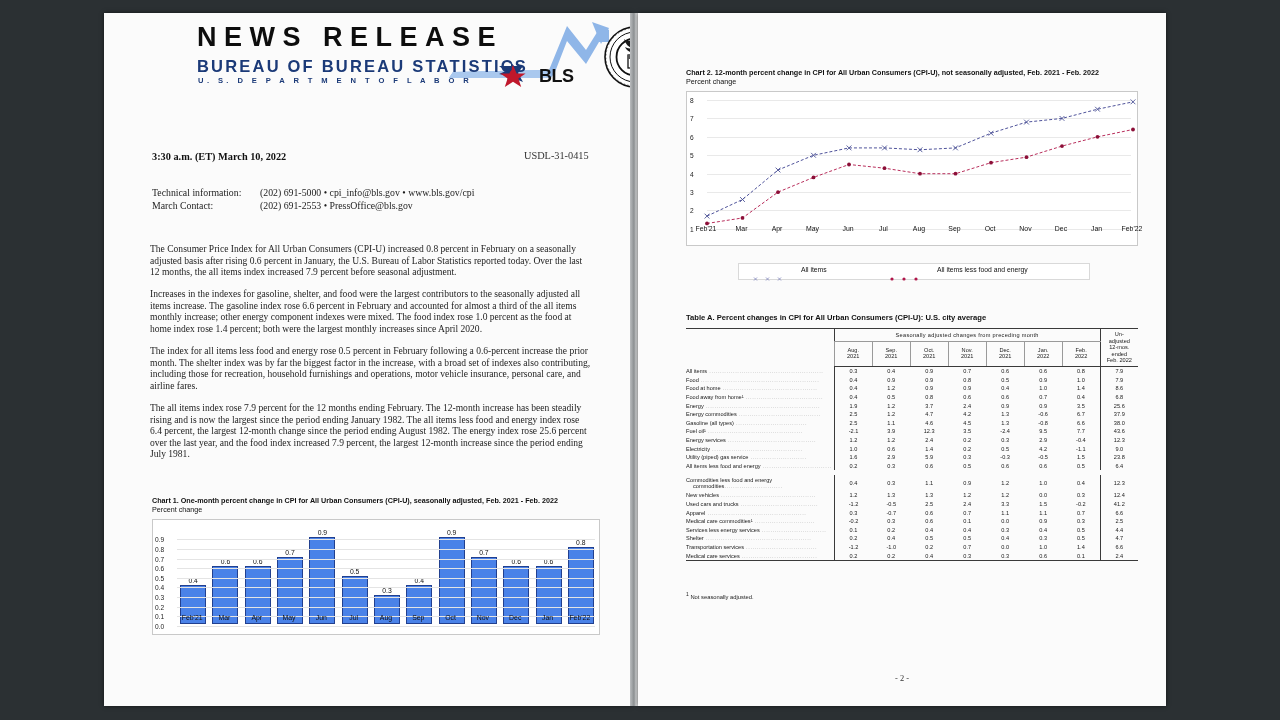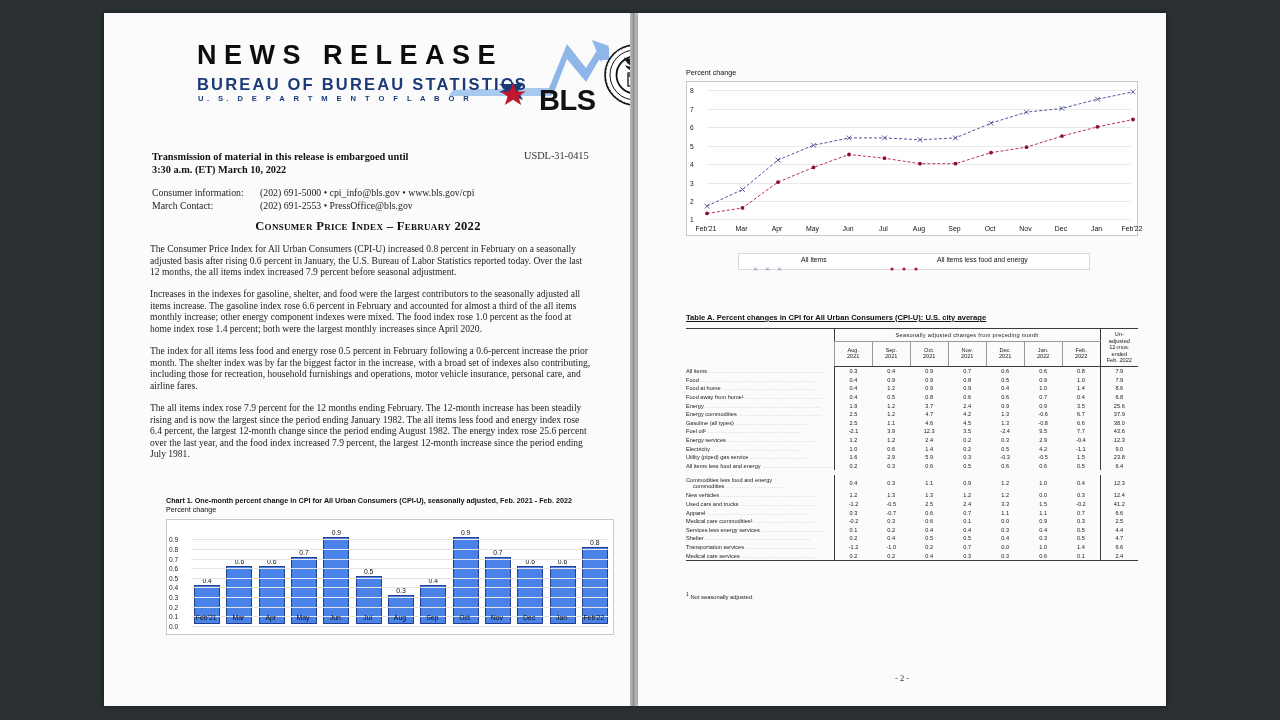--- a/index.html
+++ b/index.html
@@ -17,21 +17,21 @@
     box-shadow:0 0 4px rgba(0,0,0,.6);
   }
   .page-left{left:104px;width:528px;}
   .page-right{left:638px;width:528px;}
   .gutter{
     position:absolute;left:630px;top:13px;width:10px;height:693px;
     background:linear-gradient(to right,#b9bcbe 0%,#8d9193 40%,#cfd1d2 60%,#e9eaea 100%);
   }
 
   
-  .masthead{position:absolute;left:45px;top:25px;width:455px;height:85px;text-decoration:underline;}
+  .masthead{position:absolute;left:45px;top:7px;width:455px;height:85px;text-decoration:underline;}
   .nr-title{
     font-family:"Liberation Sans", sans-serif;
     font-weight:bold;font-size:27px;letter-spacing:7.5px;
     color:#0d0d0d;line-height:1;
     position:absolute;left:48px;top:4px;white-space:nowrap;
   }
   .nr-sub1{
     font-family:"Liberation Sans", sans-serif;
     font-weight:bold;font-size:16.5px;letter-spacing:2.2px;
     color:#1b3a78;line-height:1;
@@ -41,21 +41,21 @@
     font-family:"Liberation Sans", sans-serif;
     font-weight:bold;font-size:7.6px;letter-spacing:3.4px;
     color:#1b3a78;line-height:1;
     position:absolute;left:49px;top:57px;white-space:nowrap;
   }
   .logo-arrow{position:absolute;left:300px;top:0px;}
   .bls-mark{position:absolute;left:348px;top:42px;}
   .bls-word{
     position:absolute;left:390px;top:46px;
     font-family:"Liberation Sans", sans-serif;
-    font-weight:bold;font-size:29px;letter-spacing:-0.5px;color:#111;
+    font-weight:bold;font-size:18px;letter-spacing:-0.5px;color:#111;
   }
   .dol-seal{position:absolute;left:455px;top:6px;}
 
   
   .embargo{
     position:absolute;left:48px;top:137px;width:330px;
     font-weight:bold;font-size:10.3px;line-height:13px;color:#111;
   }
   .usdl{
     position:absolute;left:420px;top:137px;
@@ -72,21 +72,21 @@
     letter-spacing:.3px;color:#111;
   }
 
   .body-text{
     position:absolute;left:46px;top:230px;width:442px;
     font-size:9.55px;line-height:11.6px;color:#1d1d1d;text-align:left;
   }
   .body-text p{margin:0 0 10.5px 0;}
 
   
-  .chart1-wrap{position:absolute;left:62px;top:483px;width:450px;}
+  .chart1-wrap{position:absolute;left:48px;top:483px;width:450px;}
   .ch-title{
     font-family:"Liberation Sans", sans-serif;
     font-size:7.2px;font-weight:bold;color:#111;line-height:9.4px;
   }
   .ch-sub{
     font-family:"Liberation Sans", sans-serif;
     font-size:7.2px;color:#111;line-height:9.4px;
   }
   .plot1{
     position:relative;margin-top:4px;width:448px;height:116px;
@@ -134,21 +134,21 @@
     border:1px solid #d9d9d9;background:#fff;
   }
   .leg-item{position:absolute;top:2px;height:11px;
     font-family:"Liberation Sans", sans-serif;font-size:6.8px;color:#111;}
   .leg-mk{position:absolute;top:4px;height:6px;width:32px;}
 
   
   .tableA-wrap{position:absolute;left:48px;top:300px;width:452px;}
   .tA-title{
     font-family:"Liberation Sans", sans-serif;
-    font-size:7.6px;font-weight:bold;color:#111;margin-bottom:6px;text-decoration:underline;
+    font-size:7.6px;font-weight:bold;color:#111;margin-bottom:6px;
   }
   table.tA{
     border-collapse:collapse;width:452px;
     font-family:"Liberation Sans", sans-serif;font-size:5.6px;color:#1a1a1a;
   }
   table.tA th,table.tA td{padding:0;}
   .tA .hdr-group{
     border-top:1px solid #3a3a3a;border-bottom:1px solid #9a9a9a;
     border-left:1px solid #3a3a3a;
     text-align:center;font-weight:normal;height:12px;letter-spacing:.3px;
@@ -219,35 +219,33 @@
         <circle cx="31" cy="31" r="18.5" fill="#fff" stroke="#111" stroke-width="1.8"></circle>
         <path d="M31,13 c-5,3 -9,2 -11,0 c2,6 5,8 8,9 c-3,1 -5,0 -7,-1 c2,4 6,6 10,6 c4,0 8,-2 10,-6 c-2,1 -4,2 -7,1 c3,-1 6,-3 8,-9 c-2,2 -6,3 -11,0 z" fill="#1a1a1a"></path>
         <rect x="24" y="29" width="14" height="13" fill="#fff" stroke="#111" stroke-width="1.3"></rect>
         <path d="M24,29 h14 v4 h-14 z" fill="#555"></path>
         <path d="M27,33 v9 M31,33 v9 M35,33 v9" stroke="#333" stroke-width="0.9"></path>
         <circle cx="31" cy="31" r="29" fill="none" stroke="#111" stroke-width="0.5" stroke-dasharray="1.5 2.2"></circle>
       </svg>
     </div>
 
     <div class="embargo">
-      <div>Transmission of material in this release is embargoed until</div>
       <div>3:30 a.m. (ET) March 10, 2022</div>
     </div>
     <div class="usdl">USDL-31-0415</div>
 
     <div class="contact">
       <div>
-        <span class="lbl">Consumer information:</span><span>(202) 691-5000  •  cpi_info@bls.gov  •  www.bls.gov/cpi</span>
+        <span class="lbl">Technical information:</span><span>(202) 691-5000  •  cpi_info@bls.gov  •  www.bls.gov/cpi</span>
       </div>
       <div>
         <span class="lbl">March Contact:</span><span>(202) 691-2553  •  PressOffice@bls.gov</span>
       </div>
     </div>
 
-    <div class="doc-title">Consumer Price Index – February 2022</div>
 
     <div class="body-text">
       <p>The Consumer Price Index for All Urban Consumers (CPI-U) increased 0.8 percent in February on a seasonally adjusted basis after rising 0.6 percent in January, the U.S. Bureau of Labor Statistics reported today. Over the last 12 months, the all items index increased 7.9 percent before seasonal adjustment.</p>
       <p>Increases in the indexes for gasoline, shelter, and food were the largest contributors to the seasonally adjusted all items increase. The gasoline index rose 6.6 percent in February and accounted for almost a third of the all items monthly increase; other energy component indexes were mixed. The food index rose 1.0 percent as the food at home index rose 1.4 percent; both were the largest monthly increases since April 2020.</p>
       <p>The index for all items less food and energy rose 0.5 percent in February following a 0.6-percent increase the prior month. The shelter index was by far the biggest factor in the increase, with a broad set of indexes also contributing, including those for recreation, household furnishings and operations, motor vehicle insurance, personal care, and airline fares.</p>
       <p>The all items index rose 7.9 percent for the 12 months ending February. The 12-month increase has been steadily rising and is now the largest since the period ending January 1982. The all items less food and energy index rose 6.4 percent, the largest 12-month change since the period ending August 1982. The energy index rose 25.6 percent over the last year, and the food index increased 7.9 percent, the largest 12-month increase since the period ending July 1981.</p>
     </div>
 
     <div class="chart1-wrap">
       <div class="ch-title">Chart 1. One-month percent change in CPI for All Urban Consumers (CPI-U), seasonally adjusted, Feb. 2021 - Feb. 2022</div>
@@ -345,20 +343,21 @@
         </div>
     </div>
 
   </div>
 
   <div class="gutter"></div>
 
   <div class="page page-right">
 
     <div class="chart2-wrap">
+      <div class="ch-title">Chart 2. 12-month percent change in CPI for All Urban Consumers (CPI-U), not seasonally adjusted, Feb. 2021 - Feb. 2022</div>
       <div class="ch-sub">Percent change</div>
       <div class="plot2" id="plot2">
           <div class="gl2" style="top: 137px;"></div>
           <div class="ytick2" style="top: 137px;">1</div>
           <div class="gl2" style="top: 118.571px;"></div>
           <div class="ytick2" style="top: 118.571px;">2</div>
           <div class="gl2" style="top: 100.143px;"></div>
           <div class="ytick2" style="top: 100.143px;">3</div>
           <div class="gl2" style="top: 81.7143px;"></div>
           <div class="ytick2" style="top: 81.7143px;">4</div>

